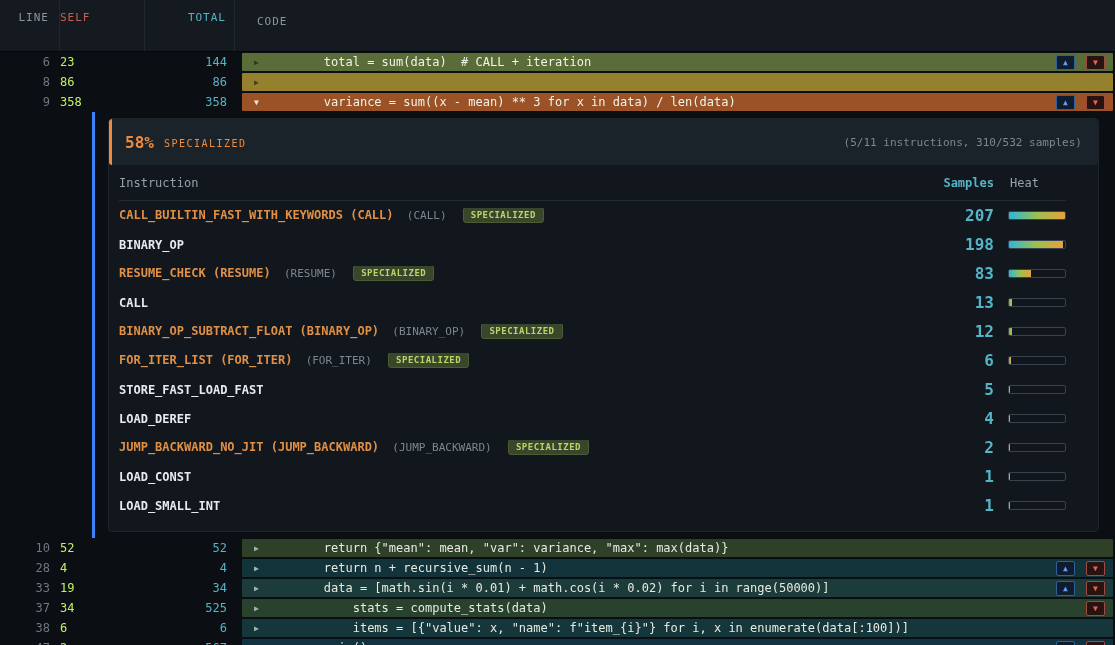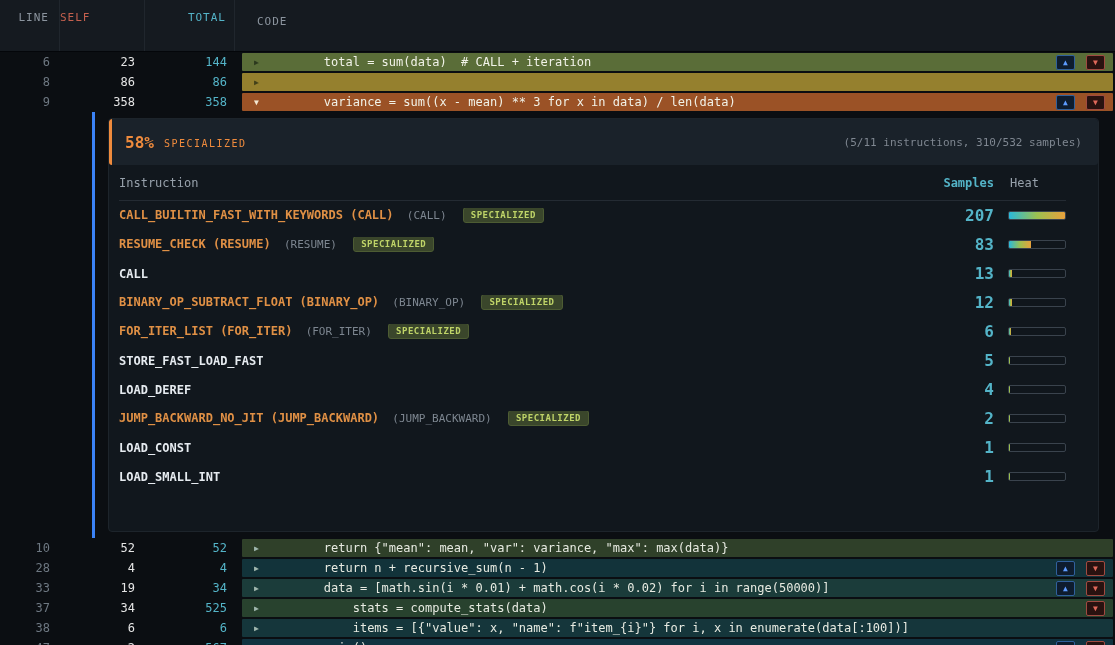--- a/index.html
+++ b/index.html
@@ -20,21 +20,21 @@
   .header-row > div { border-right: 1px solid #20262d; height: 100%; line-height: 36px; }
   .header-row > div:last-child { border-right: none; margin-top: 8px; }
   .h-line  { text-align: right; padding-right: 10px; }
   .h-self  { padding-right: 10px; color: #c4604e; }
   .h-total { text-align: right; padding-right: 8px;  color: #54b4c8; }
   .h-code  { padding-left: 22px; }
 
   
   .crow { display: grid; grid-template-columns: 60px 85px 90px 1fr; height: 20px; font-size: 12px; }
   .c-line  { text-align: right; padding-right: 10px; color: #6e7882; line-height: 20px; }
-  .c-self  { text-align: right; padding-right: 10px; color: #e5e5e5; line-height: 20px; }
+  .c-self  { padding-right: 10px; color: #bef264; line-height: 20px; }
   .c-total { text-align: right; padding-right: 8px;  color: #54b4c8; line-height: 20px; }
   .c-code  { padding-left: 7px; min-width: 0; }
   .codebg {
     height: 18px; margin: 1px 2px 1px 0; display: flex; align-items: center;
     border-radius: 1px; cursor: pointer;
   }
   .tri { flex: none; width: 24px; padding-left: 12px; font-size: 8px; color: #9fb6ad; }
   .bright .tri { color: rgba(12,22,12,0.6); }
   .codebg.open .tri { color: #f3e8d2; }
   .codetext { flex: 1; white-space: pre; overflow: hidden; color: #e7eae1; }
@@ -167,20 +167,29 @@
           <span class="nm">CALL_BUILTIN_FAST_WITH_KEYWORDS (CALL)</span>
           <span class="base">(CALL)</span>
           <span class="badge">SPECIALIZED</span>
         </div>
         <div class="isamples">207</div>
         <div class="iheat">
             <div class="iheat-fill" style="width: 100%;"></div>
           </div>
       </div>
 
+      <div class="irow">
+        <div class="iname">
+          <span class="nm">BINARY_OP</span>
+        </div>
+        <div class="isamples">198</div>
+        <div class="iheat">
+            <div class="iheat-fill" style="width: 96%;"></div>
+          </div>
+      </div>
 
       <div class="irow">
         <div class="iname spec">
           <span class="nm">RESUME_CHECK (RESUME)</span>
           <span class="base">(RESUME)</span>
           <span class="badge">SPECIALIZED</span>
         </div>
         <div class="isamples">83</div>
         <div class="iheat">
             <div class="iheat-fill" style="width: 40%;"></div>

